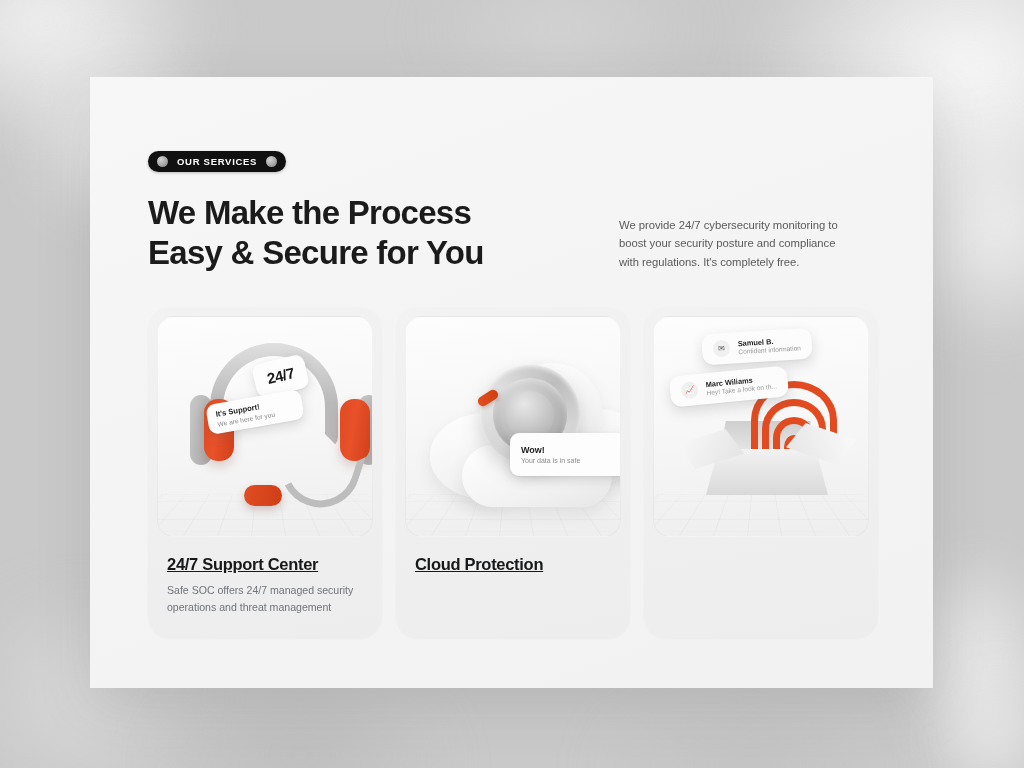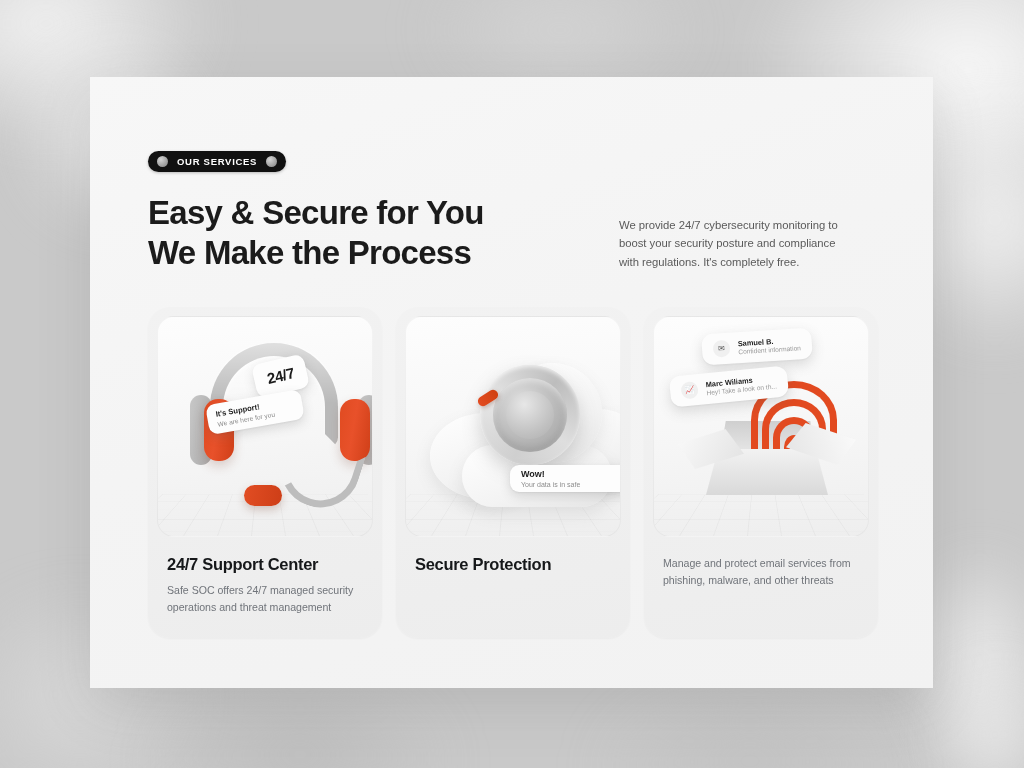--- a/index.html
+++ b/index.html
@@ -131,21 +131,21 @@
     background:
       repeating-linear-gradient(to right, rgba(150,150,150,0.10) 0 1px, transparent 1px 34px),
       repeating-linear-gradient(to bottom, rgba(150,150,150,0.09) 0 1px, transparent 1px 26px);
     transform: perspective(210px) rotateX(58deg);
     transform-origin: bottom center;
     opacity: 0.85;
   }
   .card-body { padding: 18px 10px 22px 10px; }
   .card-title {
     font-size: 16.5px; font-weight: bold; color: #16181a;
-    letter-spacing: -0.018em; margin-bottom: 8px;
+    letter-spacing: -0.018em; margin-bottom: 8px; text-decoration: underline;
   }
   .card-desc {
     font-size: 10.6px; line-height: 1.62; color: #70747a;
     letter-spacing: -0.002em;
   }
 
   
   .bubble {
     position: absolute;
     background: #fdfdfd;
@@ -236,21 +236,21 @@
     background: radial-gradient(circle at 38% 28%, #e7e7e7 0%, #c0c0c0 65%, #aeaeae 100%);
   }
   .dial-mark {
     position: absolute; left: -3px; top: 28px; width: 22px; height: 10px;
     border-radius: 5px;
     background: linear-gradient(90deg, #e24c22, #d0400f);
     transform: rotate(-32deg);
     z-index: 3;
     box-shadow: 0 2px 4px rgba(120,60,40,0.3);
   }
-  .bub-wow { left: 104px; top: 148px; width: 124px; padding: 4px 11px; }
+  .bub-wow { left: 104px; top: 116px; width: 124px; padding: 12px 11px; }
   .bub-wow .bub-title { font-size: 9px; }
   .bub-wow .bub-sub { font-size: 7px; }
 
   
   .box-wrap { position: absolute; inset: 0; }
   .bx-base {
     position: absolute; left: 52px; top: 132px; width: 122px; height: 46px;
     background: linear-gradient(180deg, #f2f2f2, #d9d9d9);
     box-shadow: 0 8px 16px rgba(120,120,120,0.20);
     clip-path: polygon(10% 0, 90% 0, 100% 100%, 0 100%);
@@ -325,22 +325,22 @@
 
   <div id="header">
 
     <div class="badge">
       <span class="badge-dot"></span>
       <span class="badge-label">OUR SERVICES</span>
       <span class="badge-dot"></span>
     </div>
 
     <h1 id="headline">
+      <span class="ln">We Make the Process</span>
       <span class="ln">Easy &amp; Secure for You</span>
-      <span class="ln">We Make the Process</span>
     </h1>
 
     <p id="intro">We provide 24/7 cybersecurity monitoring to boost your security posture and compliance with regulations. It's completely free.</p>
   </div>
 
   <div id="cards">
 
     <div class="card">
       <div class="card-media">
         <div class="floor"></div>
@@ -378,21 +378,21 @@
           <div class="dial">
             <div class="dial-mark"></div>
           </div>
         </div>
         <div class="bubble bub-wow">
           <div class="bub-title">Wow!</div>
           <div class="bub-sub">Your data is in safe</div>
         </div>
       </div>
       <div class="card-body">
-        <div class="card-title">Secure Protection</div>
+        <div class="card-title">Cloud Protection</div>
       </div>
     </div>
 
     <div class="card">
       <div class="card-media">
         <div class="floor"></div>
         <div class="box-wrap">
           <div class="bx-inner"></div>
           <div class="finger">
             <div class="fr fr1"></div>
@@ -415,18 +415,17 @@
 
         <div class="note note-2">
           <span class="note-ic">📈</span>
           <span class="note-tx">
             <span class="note-nm" style="display:block">Marc Wiliams</span>
             <span class="note-sb" style="display:block">Hey! Take a look on th...</span>
           </span>
         </div>
       </div>
       <div class="card-body">
-        <div class="card-desc">Manage and protect email services from phishing, malware, and other threats</div>
       </div>
     </div>
 
   </div>
 </div>
 
 </body></html>

